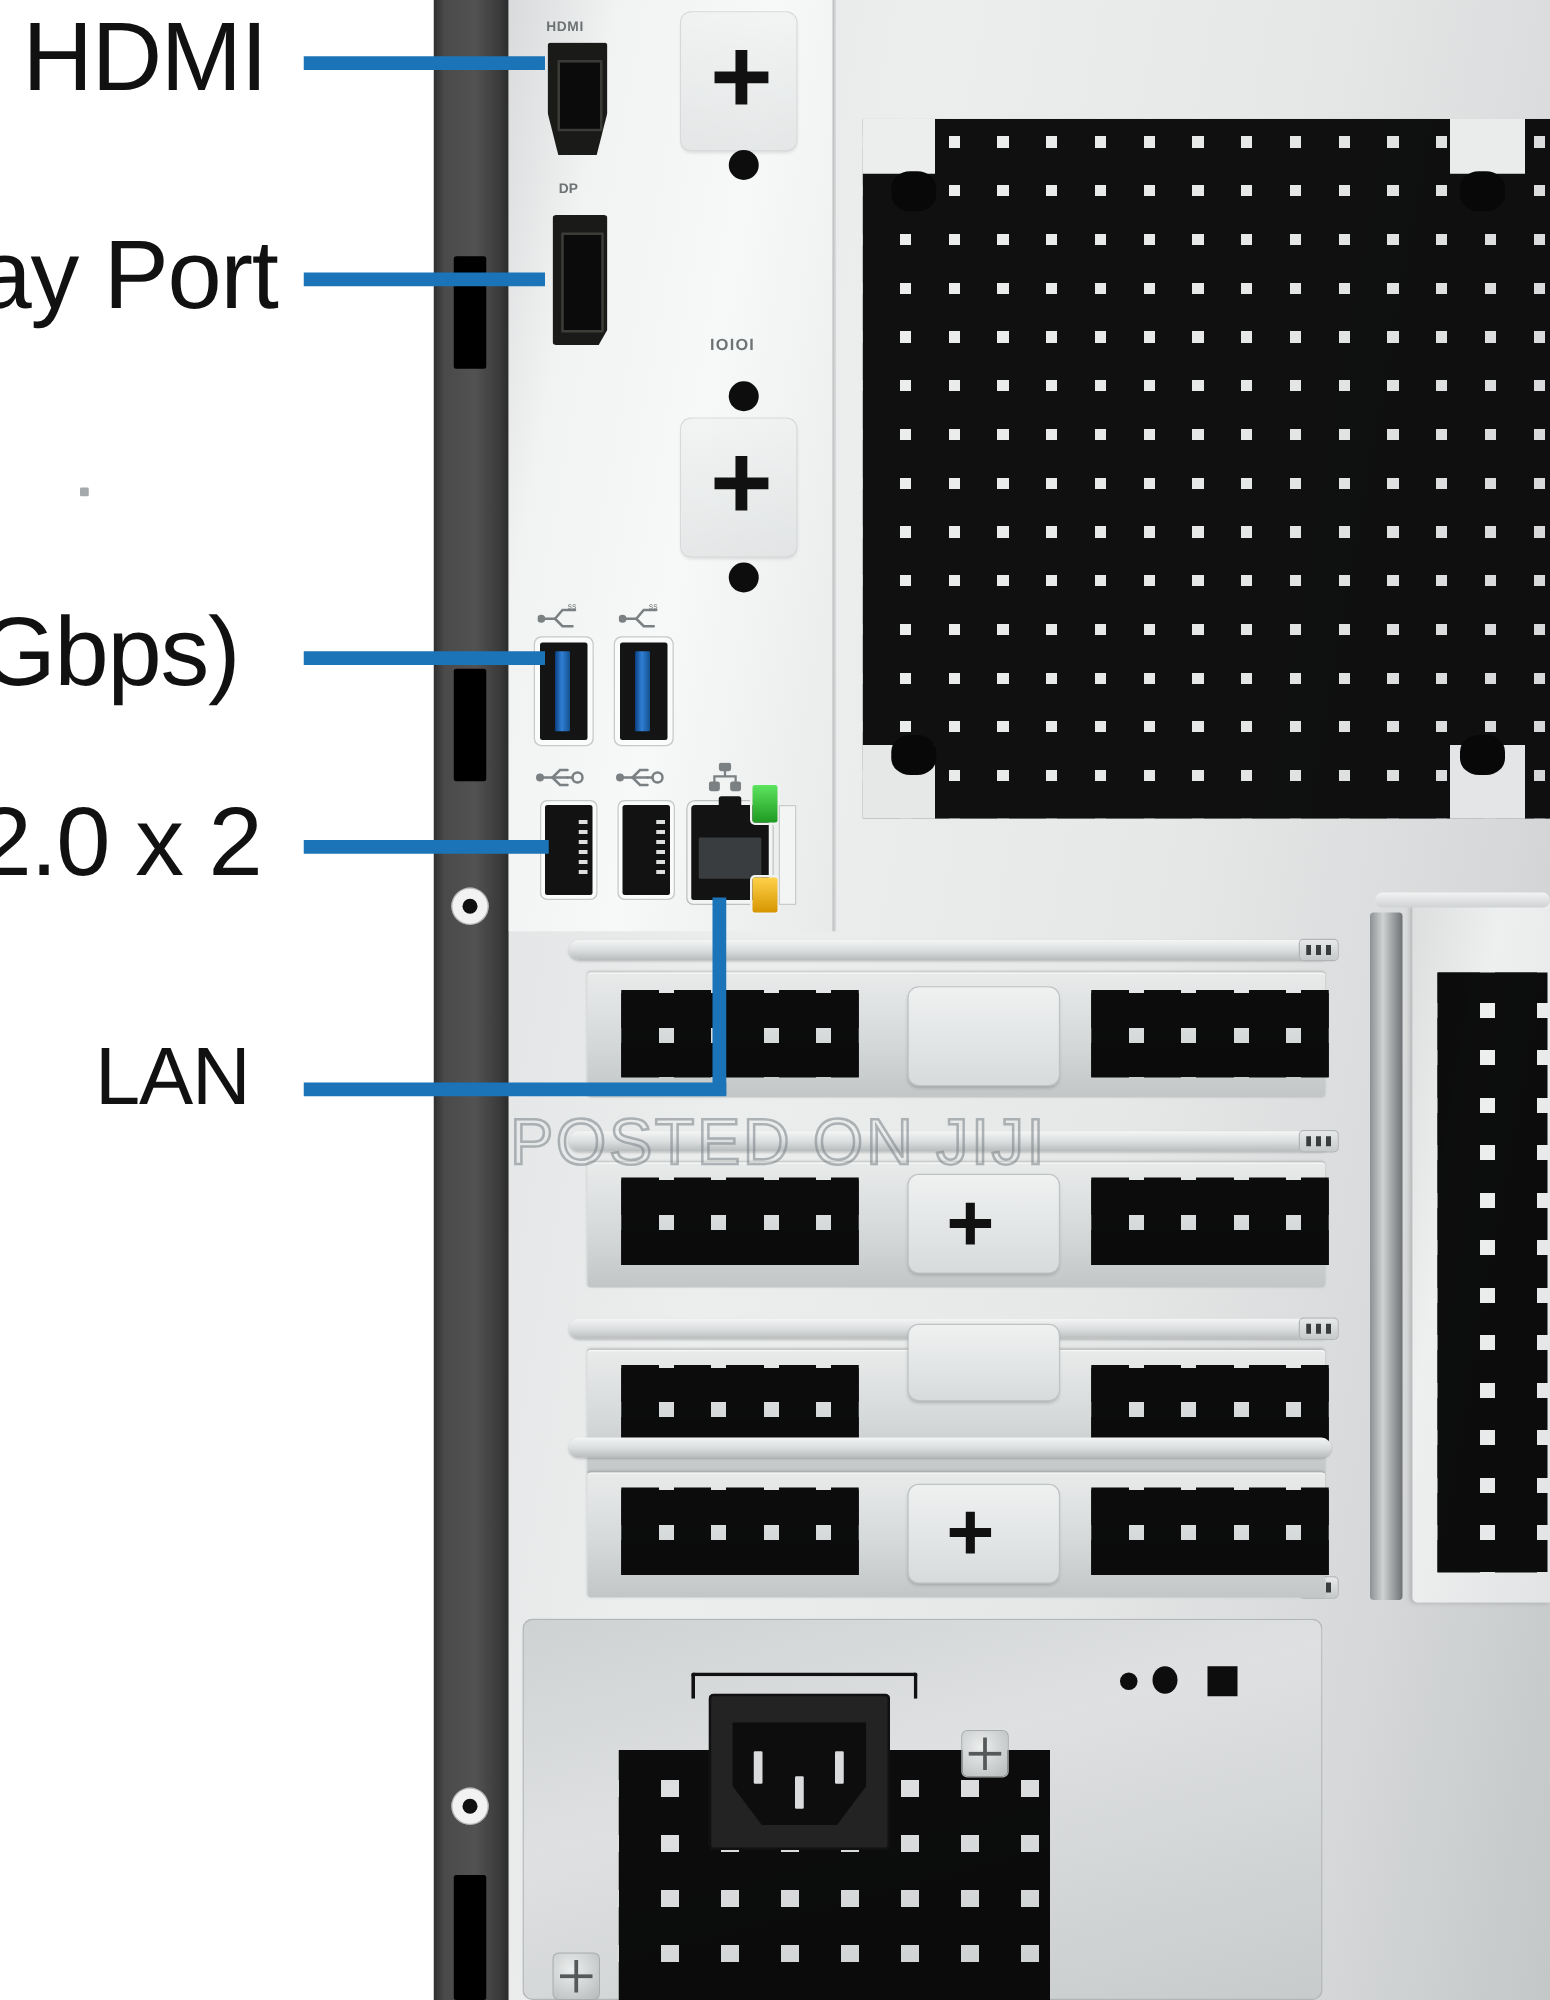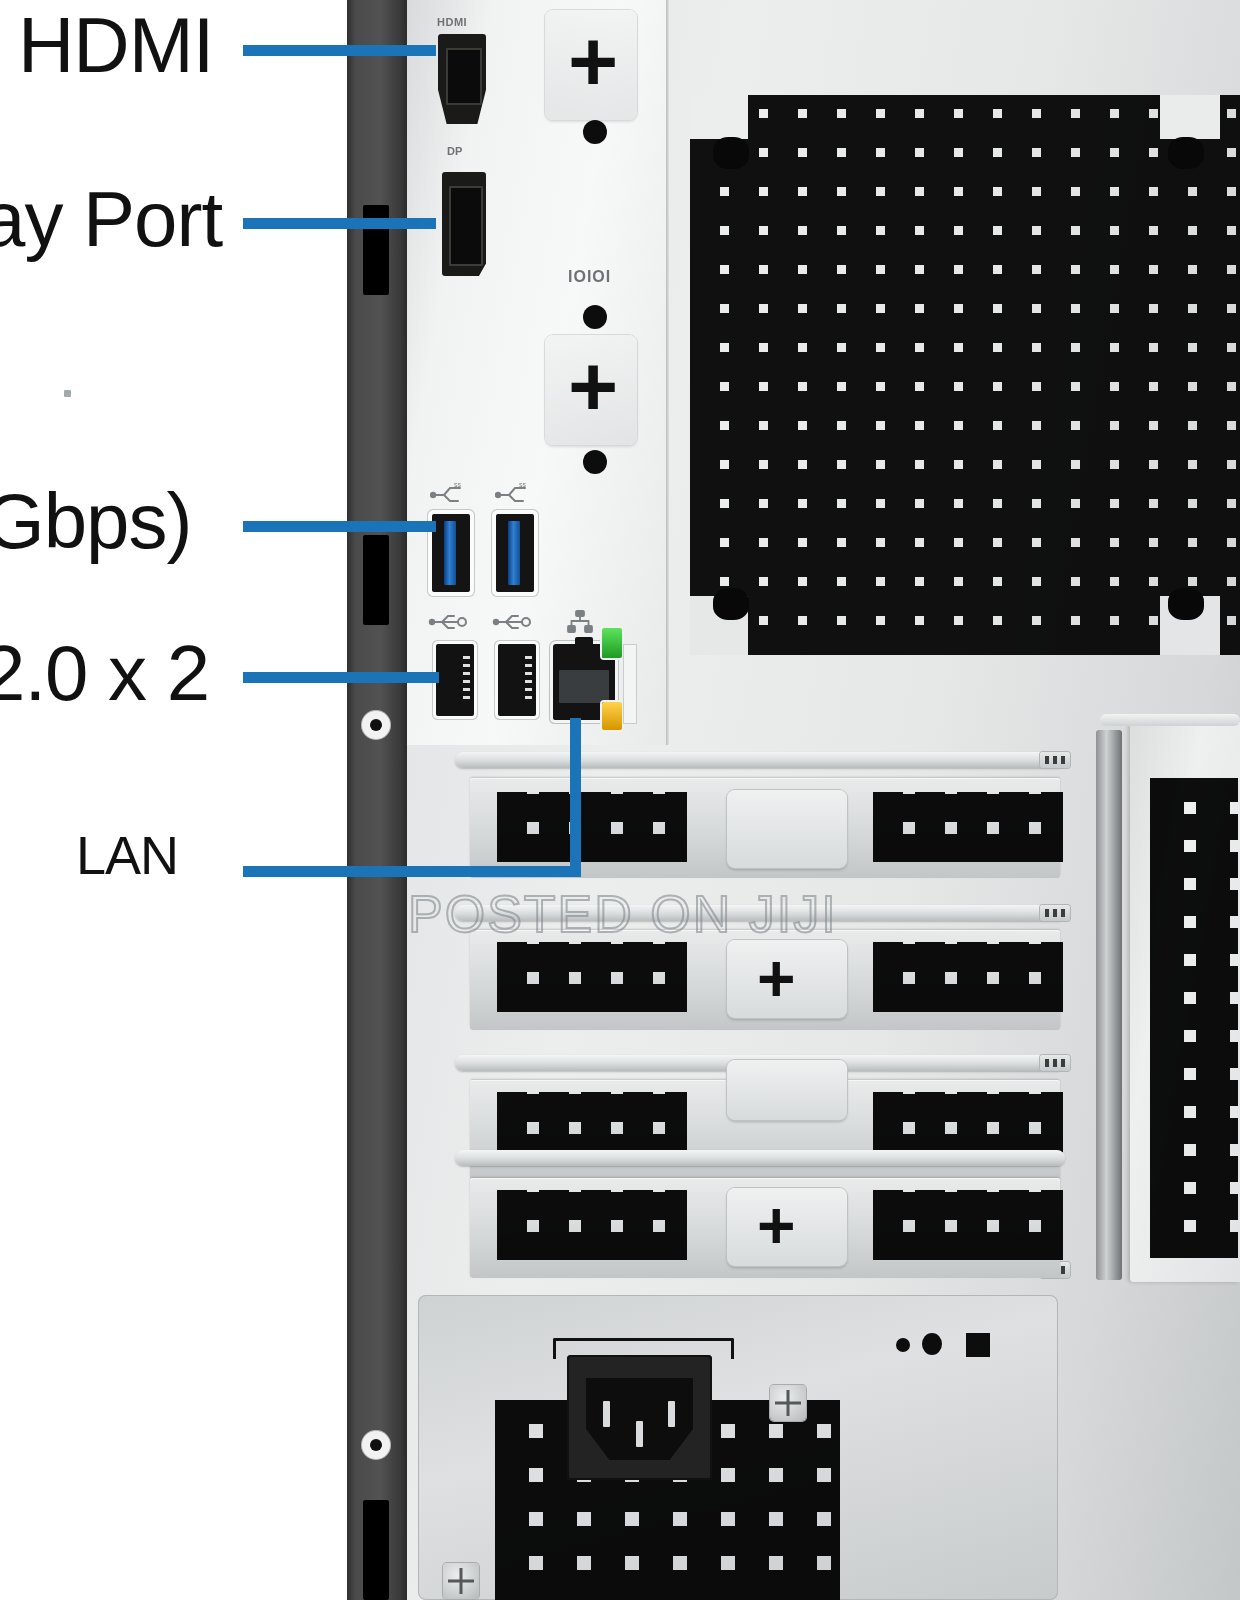--- a/index.html
+++ b/index.html
@@ -154,21 +154,21 @@
   <div style="position:absolute;left:1160px;top:596px;width:60px;height:59px;background:#e3e5e6;"></div>
   <div class="screwhole" style="left:713px;top:137px;width:36px;height:32px;"></div>
   <div class="screwhole" style="left:1168px;top:137px;width:36px;height:32px;"></div>
   <div class="screwhole" style="left:713px;top:588px;width:36px;height:32px;"></div>
   <div class="screwhole" style="left:1168px;top:588px;width:36px;height:32px;"></div>
 
   <div class="plus-pad" style="left:545px;top:10px;width:92px;height:110px;opacity:.55;"></div>
   <div class="plus-mark" style="left:568px;top:18px;font-size:86px;">+</div>
   <div class="tiny-dot" style="left:583px;top:120px;width:24px;height:24px;"></div>
 
-  <div class="port-glyph" style="left:568px;top:268px;font-size:16px;letter-spacing:1px;">IOIOI</div>
+  <div class="port-glyph" style="left:568px;top:268px;font-size:13px;letter-spacing:1px;">IOIOI</div>
   <div class="tiny-dot" style="left:583px;top:305px;width:24px;height:24px;"></div>
   <div class="plus-pad" style="left:545px;top:335px;width:92px;height:110px;opacity:.55;"></div>
   <div class="plus-mark" style="left:568px;top:343px;font-size:86px;">+</div>
   <div class="tiny-dot" style="left:583px;top:450px;width:24px;height:24px;"></div>
 
   <div class="port-glyph" style="left:437px;top:16px;">HDMI</div>
   <div class="hdmi-port" id="hdmi-port" style="left:438px;top:34px;width:48px;height:90px;"></div>
 
   <div class="port-glyph" style="left:447px;top:145px;letter-spacing:0;">DP</div>
   <div class="dp-port" id="displayport-port" style="left:442px;top:172px;width:44px;height:104px;"></div>
@@ -329,17 +329,17 @@
   <div class="callout-line" style="left:243px;top:521px;width:193px;height:11px;"></div>
   <div class="callout-line" style="left:243px;top:672px;width:196px;height:11px;"></div>
 
   <div class="callout-line" style="left:243px;top:866px;width:338px;height:11px;"></div>
   <div class="callout-line" style="left:570px;top:718px;width:11px;height:158px;"></div>
 
   <div class="callout-label" style="left:18px;top:6px;font-size:78px;">HDMI</div>
   <div class="callout-label" style="left:-18px;top:180px;font-size:78px;">ay Port</div>
   <div class="callout-label" style="left:-16px;top:482px;font-size:78px;">Gbps)</div>
   <div class="callout-label" style="left:-18px;top:634px;font-size:78px;">2.0 x 2</div>
-  <div class="callout-label" style="left:76px;top:828px;font-size:54px;">LAN</div>
+  <div class="callout-label" style="left:76px;top:828px;font-size:65px;">LAN</div>
 
   <div style="position:absolute;left:64px;top:390px;width:7px;height:7px;background:#8d9396;border-radius:1px;opacity:.8;"></div>
 
 </div>
 
 </body></html>

